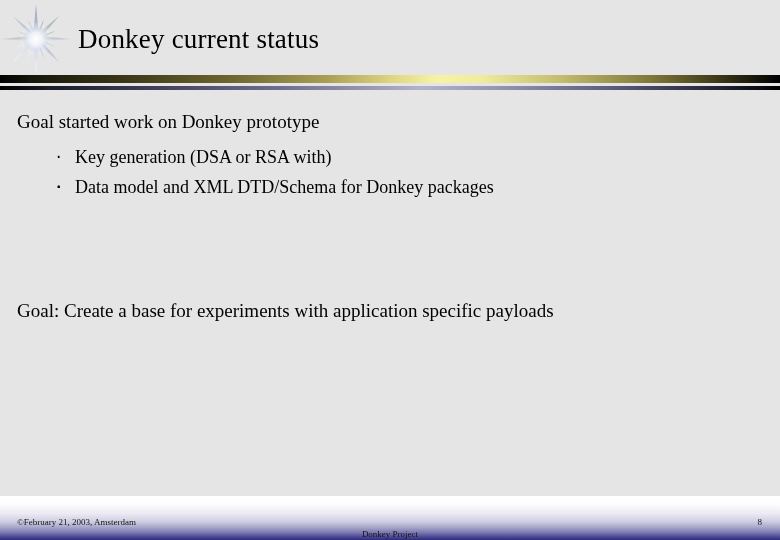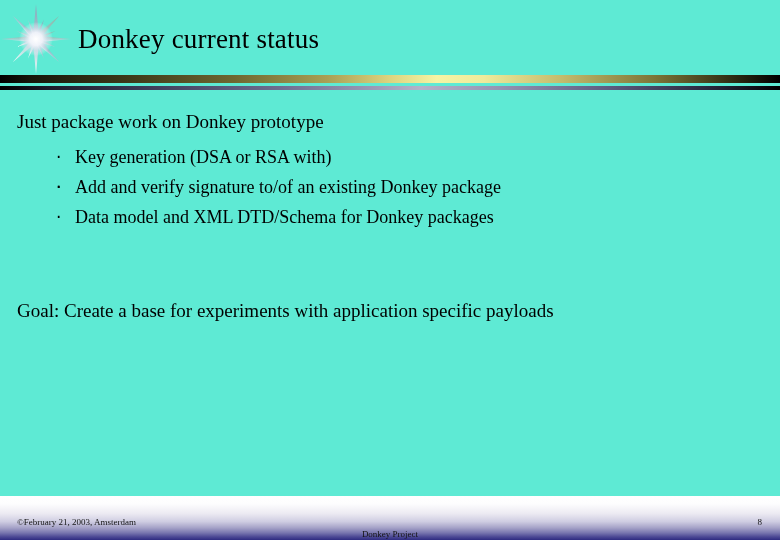--- a/index.html
+++ b/index.html
@@ -16,21 +16,21 @@
     font-family: "Liberation Serif", "DejaVu Serif", serif;
     color: #000000;
   }
 
   
   .slide {
     position: absolute;
     left: 0; top: 0;
     width: 780px;
     height: 540px;
-    background: #5eead4;
+    background: #e5e5e5;
   }
 
   
   .title-zone {
     position: absolute;
     left: 0; top: 0;
     width: 780px;
     height: 80px;
   }
 
@@ -229,36 +229,35 @@
     </div>
 
     <div class="slide-title">Donkey current status</div>
   </div>
 
   <div class="bar-thick"></div>
   <div class="bar-thin"></div>
 
   <div class="body-zone">
 
-    <div class="lead-line">Just package work on Donkey prototype</div>
+    <div class="lead-line">Goal started work on Donkey prototype</div>
 
     <div class="bullet-list">
 
       <div class="bullet-item">
         <span class="bullet-glyph">·</span>
         <span>Key generation (DSA or RSA with)</span>
       </div>
 
       <div class="bullet-item">
         <span class="bullet-glyph">·</span>
       </div>
 
       <div class="bullet-item">
         <span class="bullet-glyph">·</span>
-        <span>Add and verify signature to/of an existing Donkey package</span>
       </div>
 
       <div class="bullet-item">
         <span class="bullet-glyph">·</span>
         <span>Data model and XML DTD/Schema for Donkey packages</span>
       </div>
 
     </div>
 
     <div class="goal-line">Goal: Create a base for experiments with application specific payloads</div>

